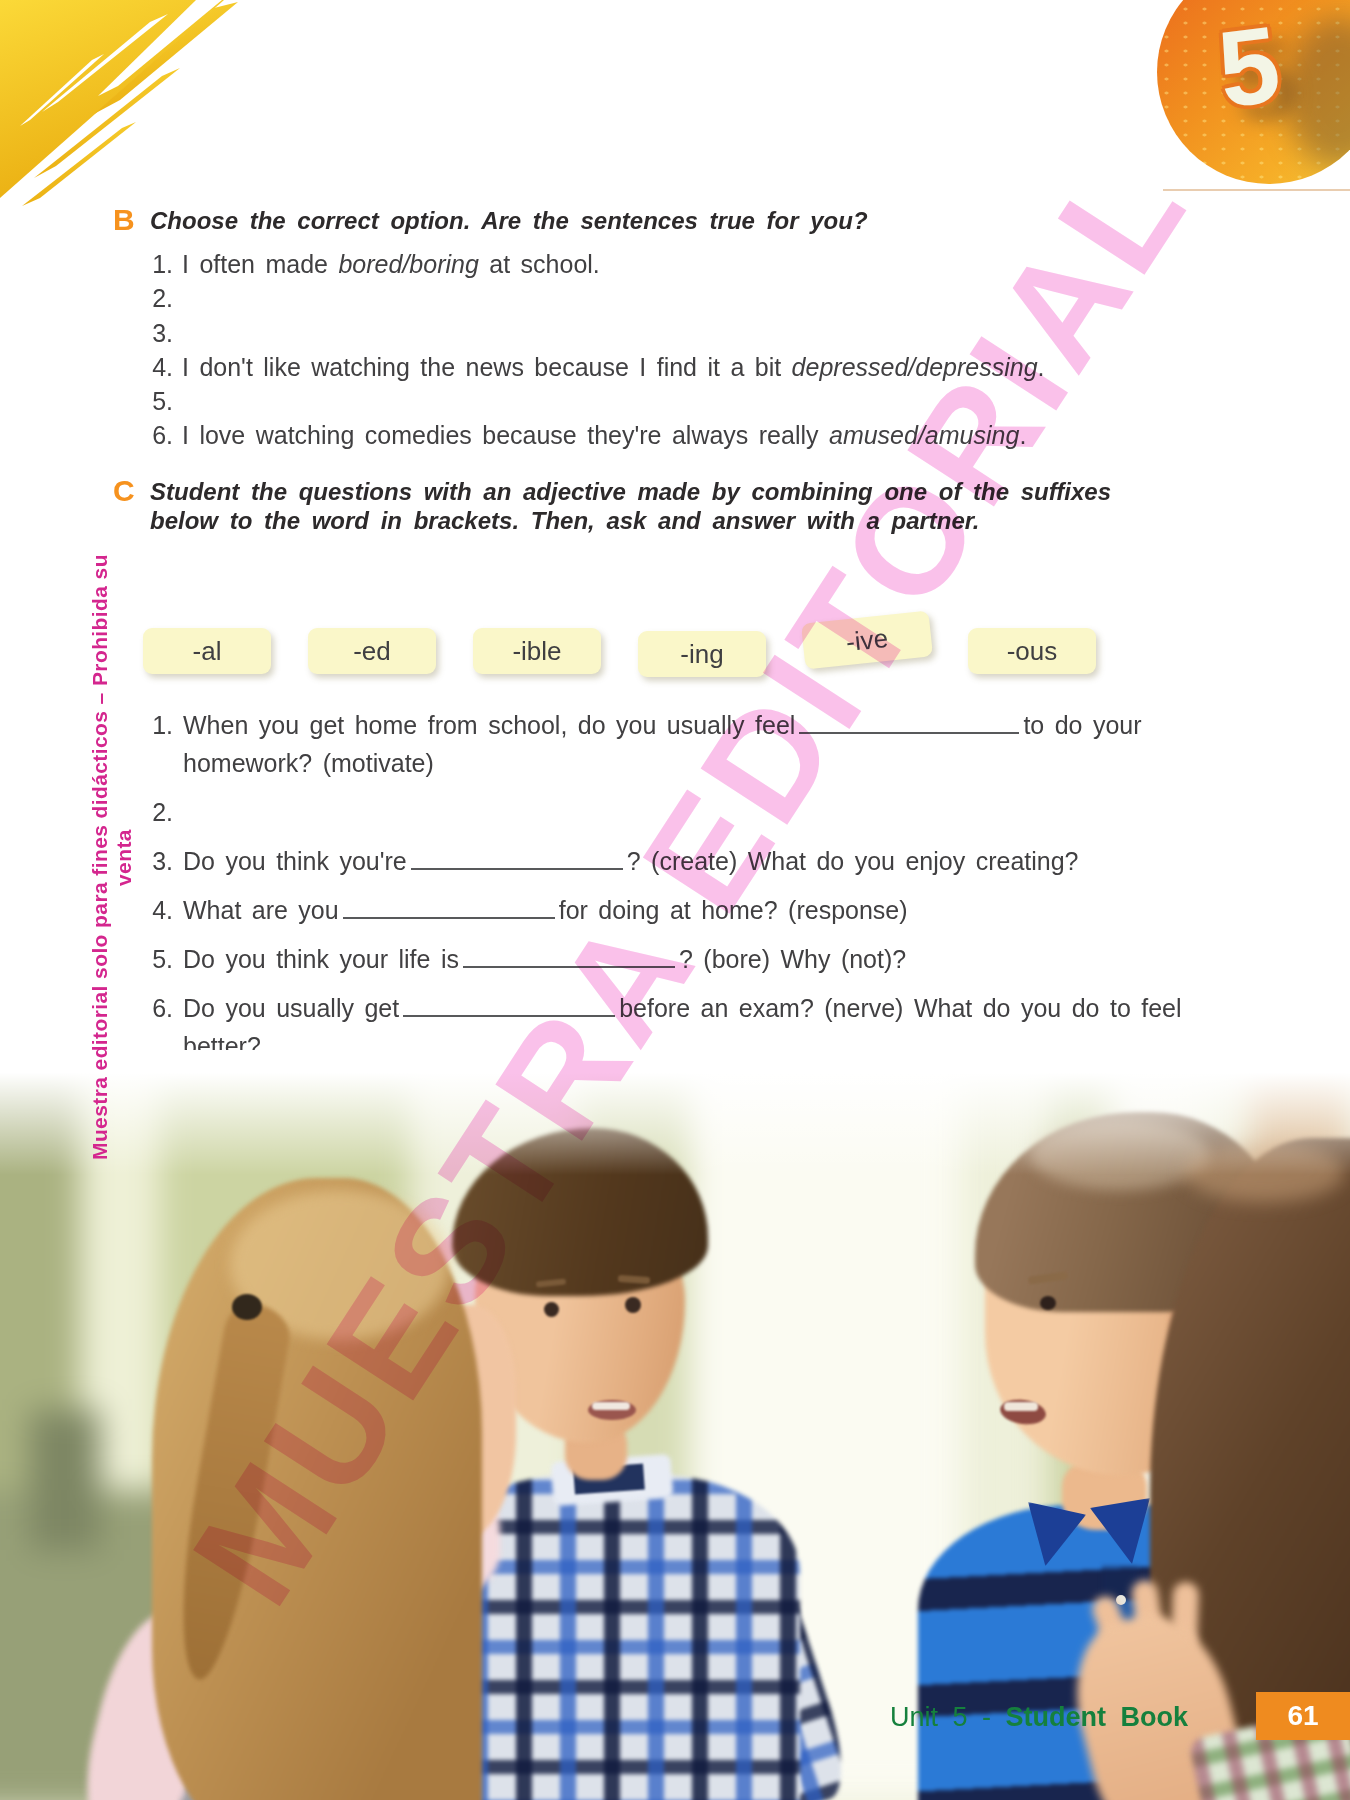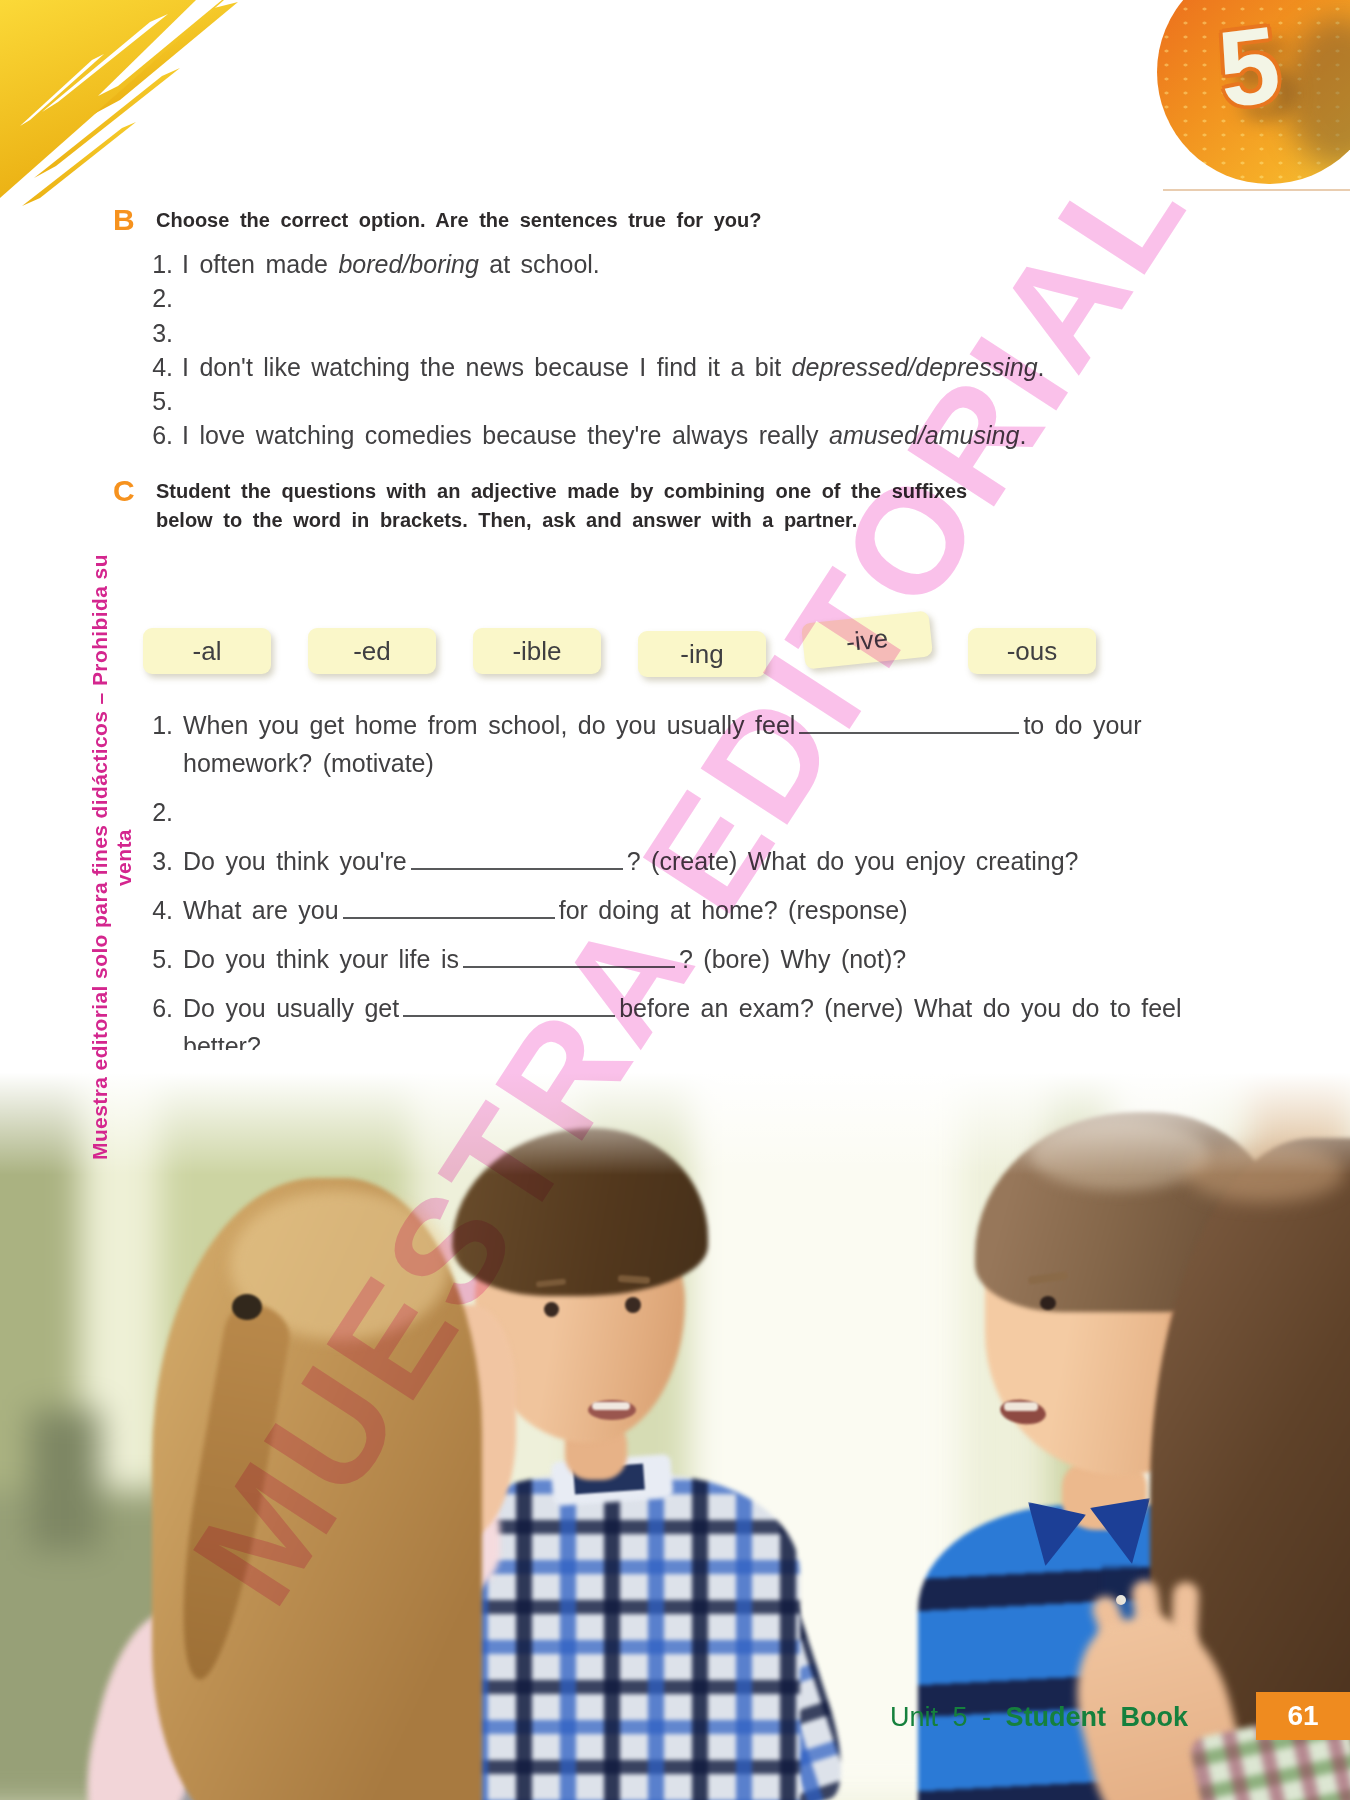--- a/index.html
+++ b/index.html
@@ -27,22 +27,22 @@
     font-size:150px;font-weight:bold;letter-spacing:6px;white-space:nowrap;color:#f584d6;
     opacity:0.5;mix-blend-mode:multiply;z-index:30;pointer-events:none;}
   .margin-note{position:absolute;left:88px;top:535px;height:645px;width:30px;z-index:31;
     writing-mode:vertical-rl;transform:rotate(180deg);text-align:center;
     font-size:21px;font-weight:bold;color:#d4268e;letter-spacing:0.4px;}
 
   
   .sec-label{position:absolute;font-size:30px;font-weight:bold;color:#f6921e;}
   .sec-label.b{left:113px;top:203px;}
   .sec-label.c{left:113px;top:474px;}
-  .sec-head{position:absolute;left:156px;width:1085px;font-size:20px;font-weight:bold;color:#2d2a2b;
-    word-spacing:5px;line-height:29px;}
+  .sec-head{position:absolute;left:150px;width:1085px;font-size:24px;font-weight:bold;color:#2d2a2b;
+    word-spacing:5px;line-height:29px;font-style:italic;}
   .sec-head.b{top:206px;}
   .sec-head.c{top:477px;}
   .sec-head .hline{display:block;white-space:nowrap;}
   .b-list{position:absolute;left:143px;top:247px;width:1090px;font-size:25px;line-height:34.3px;
     word-spacing:3.5px;}
   .b-item{display:flex;}
   .b-item .num{width:30px;min-width:30px;text-align:right;margin-right:9px;}
   .q-list{position:absolute;left:143px;top:706px;width:1085px;font-size:25px;line-height:38px;
     word-spacing:3.5px;}
   .q{display:flex;margin-bottom:11px;}

